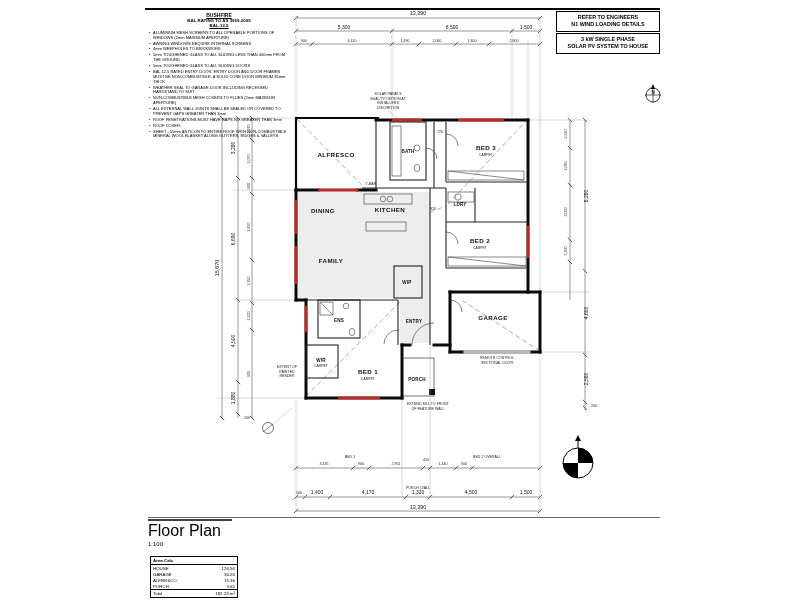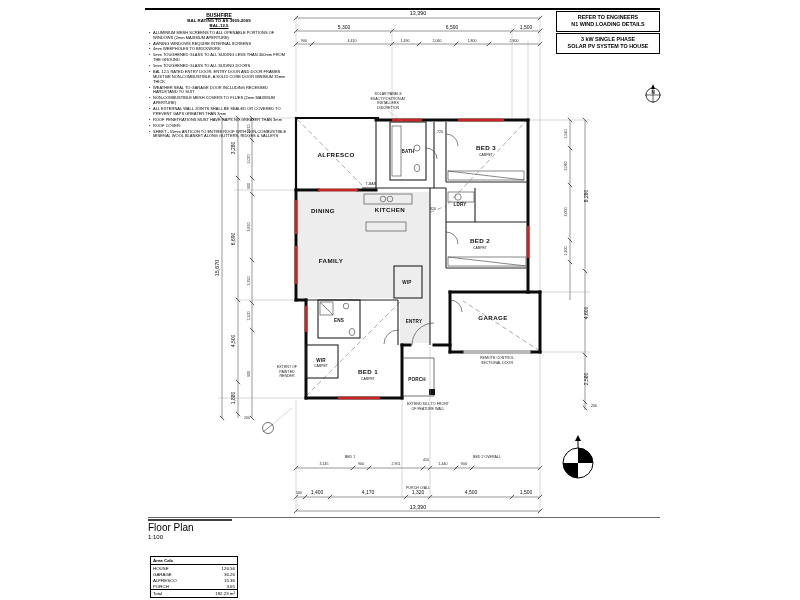--- a/index.html
+++ b/index.html
@@ -17,21 +17,21 @@
   .bushfire li::before{content:"•";position:absolute;left:0;top:0;}
 
   
   .note-box{left:556px;width:104px;border:1px solid #000;text-align:center;font-weight:bold;
             font-size:5.4px;line-height:1.35;padding:2px 1px;box-sizing:border-box;background:#fff;}
   .note-box.engineer{top:11px;}
   .note-box.solar{top:33px;}
 
   
   .titleblock{left:148px;top:522px;}
-  .fp-title{font-size:10px;}
+  .fp-title{font-size:16px;}
   .fp-scale{font-size:6px;margin-top:1px;}
   .area-box{left:150px;top:556px;width:88px;border:1px solid #000;font-size:4.4px;background:#fff;box-sizing:border-box;}
   .area-title{border-bottom:1px solid #000;padding:1px 2px;font-weight:bold;}
   .area-row{display:flex;justify-content:space-between;padding:0.5px 2px;}
   .area-total{border-top:1px solid #000;display:flex;justify-content:space-between;padding:1px 2px;}
 
   
   svg text{font-family:"Liberation Sans",sans-serif;fill:#111;text-anchor:middle;}
   .dim{font-size:5px;}
   .dim-lg{font-size:5.4px;}

